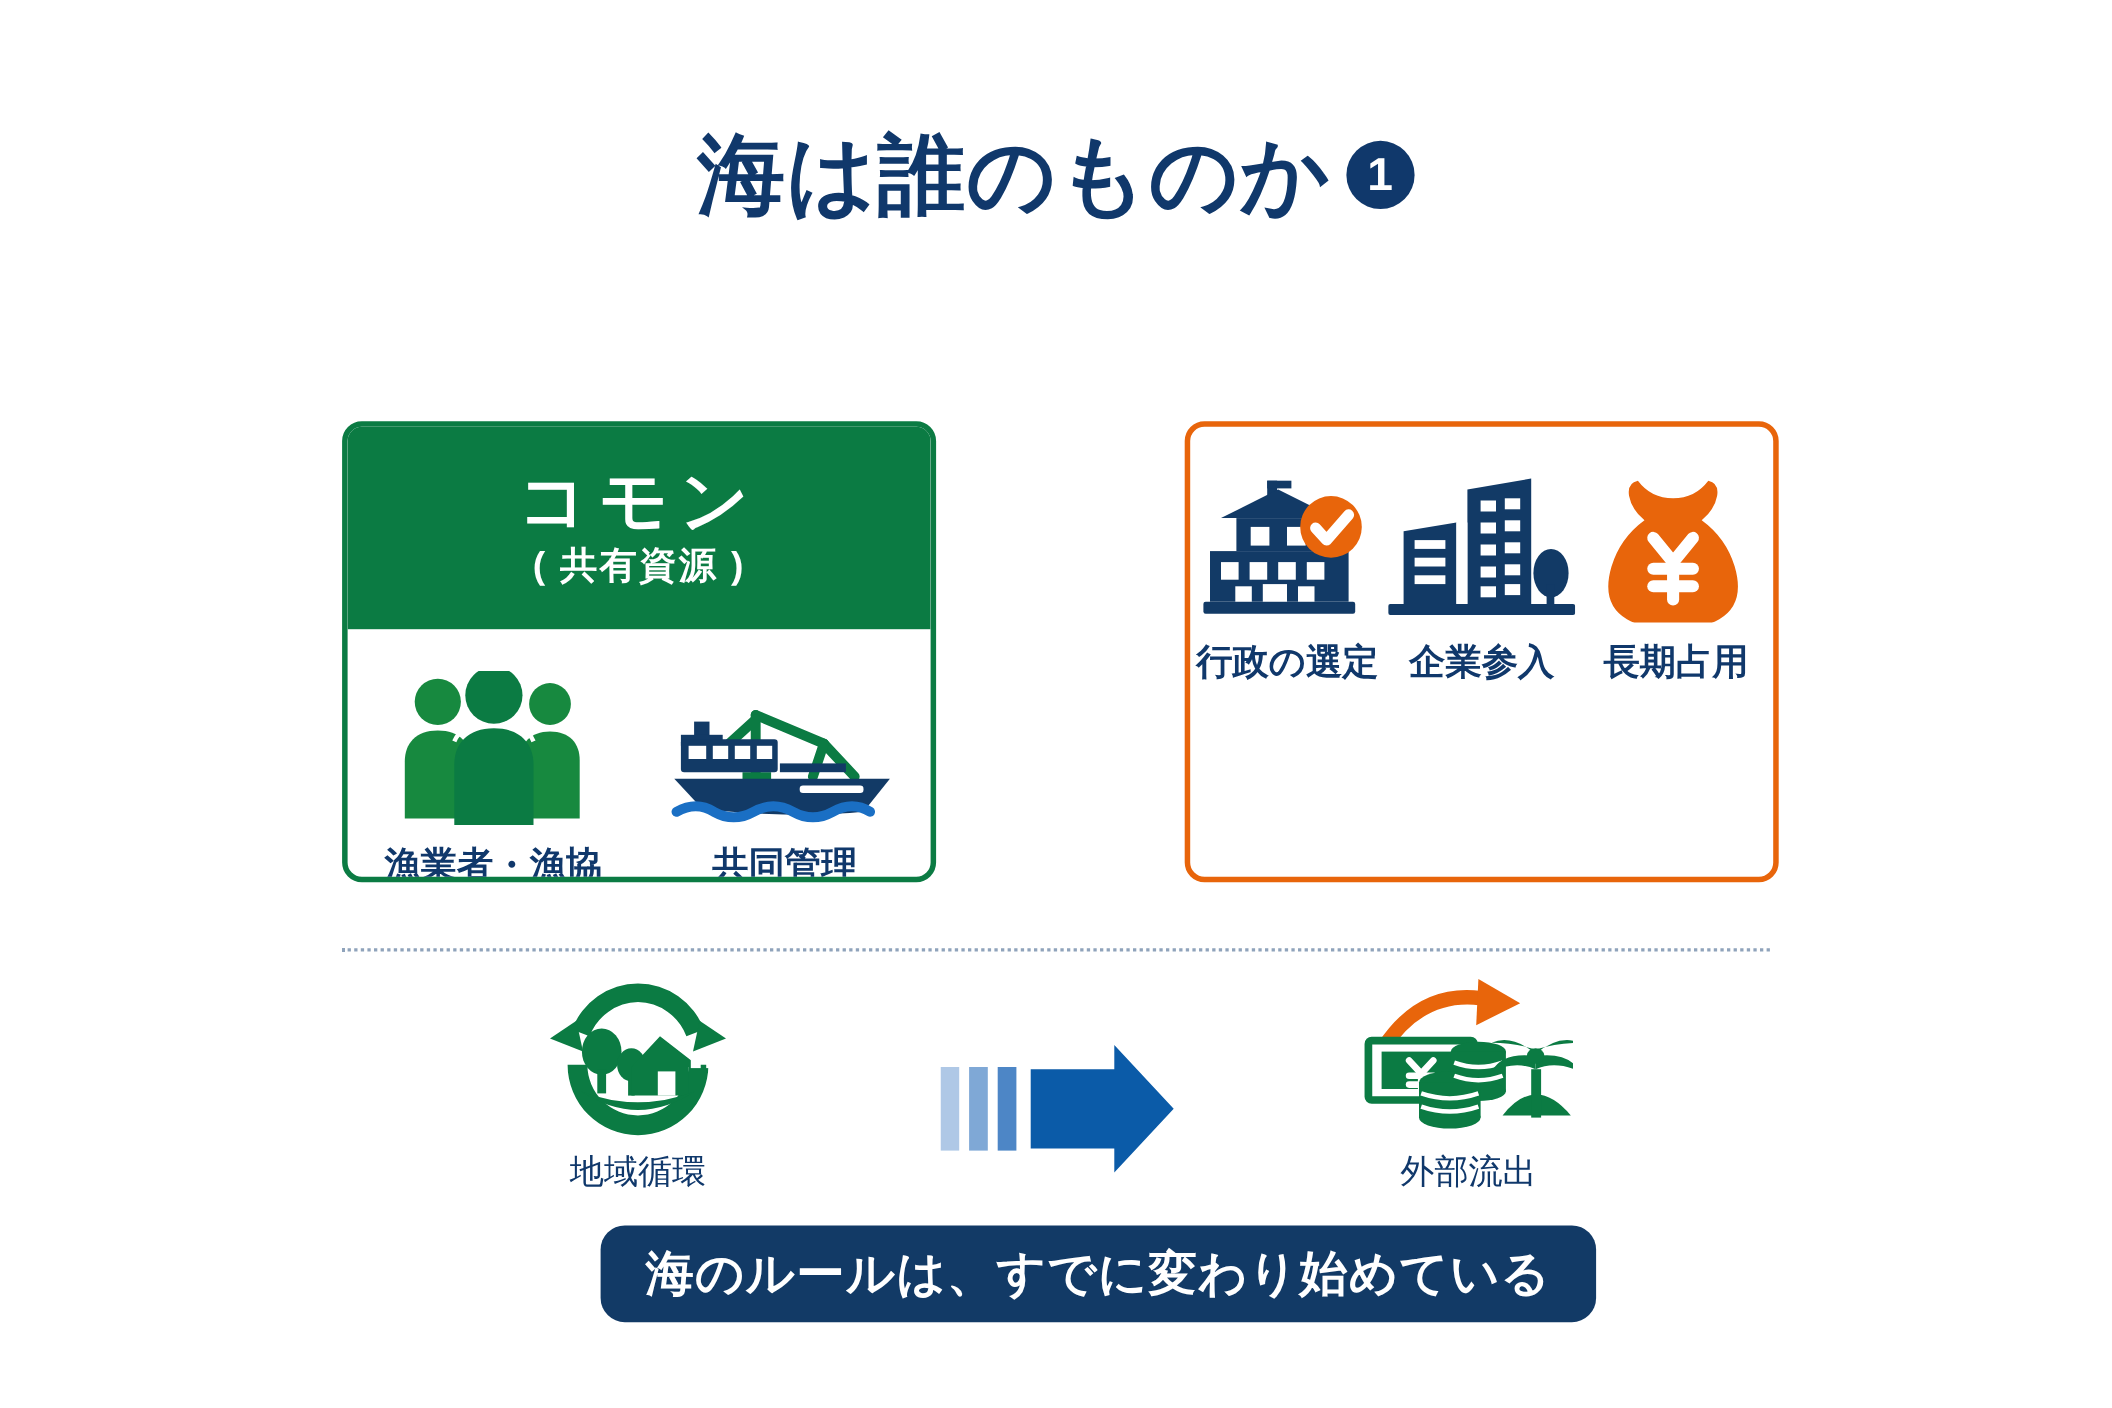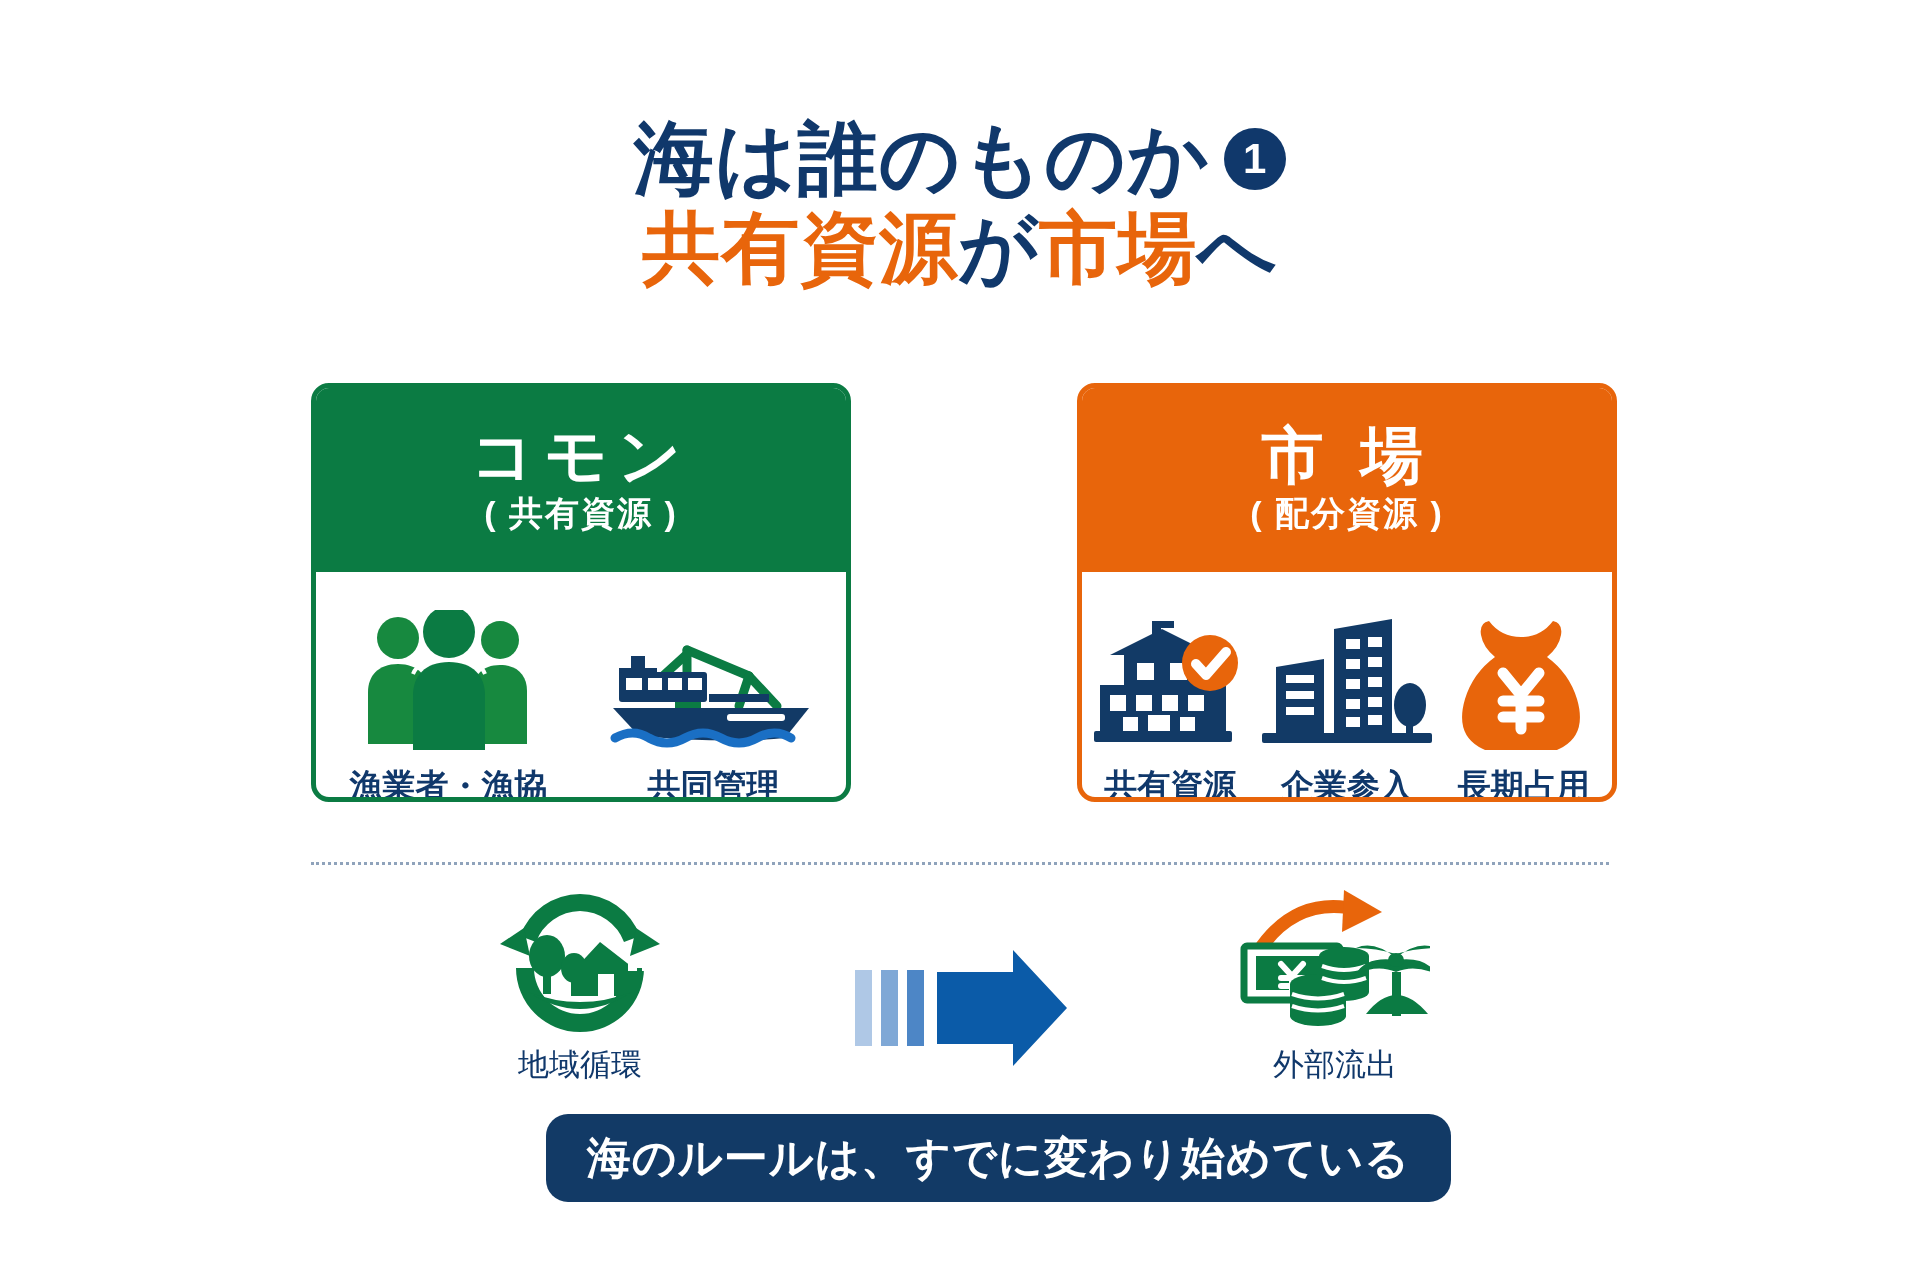--- a/index.html
+++ b/index.html
@@ -90,23 +90,20 @@
 </head>
 <body>
 
 <div class="stage">
 
   <div class="title-block">
     <div class="title-main">
       <span>海は誰のものか</span>
       <span class="circle-num">1</span>
     </div>
-    <div class="title-sub">
-      <span>共有資源</span><span class="navy">が</span><span>市場</span><span class="navy">へ</span>
-    </div>
   </div>
 
   <div class="panels">
 
     <div class="panel green">
       <div class="panel-head">
         <div class="big">コモン</div>
         <div class="small">( 共有資源 )</div>
       </div>
       <div class="panel-body green">
@@ -177,24 +174,20 @@
     <div class="arrow-wrap">
       <svg width="215" height="120" viewBox="0 0 215 120">
         <rect x="0" y="22" width="17" height="76" fill="#AFC8E6"></rect>
         <rect x="26" y="22" width="17" height="76" fill="#7FA8D6"></rect>
         <rect x="52" y="22" width="17" height="76" fill="#4D86C6"></rect>
         <path d="M82 24 L158 24 L158 2 L212 60 L158 118 L158 96 L82 96 Z" fill="#0B5BA8"></path>
       </svg>
     </div>
 
     <div class="panel orange">
-      <div class="panel-head">
-        <div class="big">市 場</div>
-        <div class="small">( 配分資源 )</div>
-      </div>
       <div class="panel-body orange">
         <div class="icon-row">
 
           <div class="icon-cell">
             <svg width="160" height="135" viewBox="0 0 160 135">
               <g fill="#123A66">
                 <rect x="62" y="6" width="9" height="14"></rect>
                 <rect x="62" y="6" width="22" height="7"></rect>
                 <path d="M20 40 L72 14 L124 40 Z"></path>
                 <rect x="34" y="40" width="78" height="30"></rect>
@@ -253,21 +246,21 @@
                 <path d="M44 86 L80 86"></path>
                 <path d="M44 102 L80 102"></path>
                 <path d="M62 80 L62 114"></path>
               </g>
             </svg>
           </div>
 
         </div>
         <div class="label-row">
           <div class="cap-cell">
-            <span class="cap">共有資源</span>
+            <span class="cap">行政の選定</span>
           </div>
           <div class="cap-cell">
             <span class="cap">企業参入</span>
           </div>
           <div class="cap-cell">
             <span class="cap">長期占用</span>
           </div>
         </div>
       </div>
     </div>

